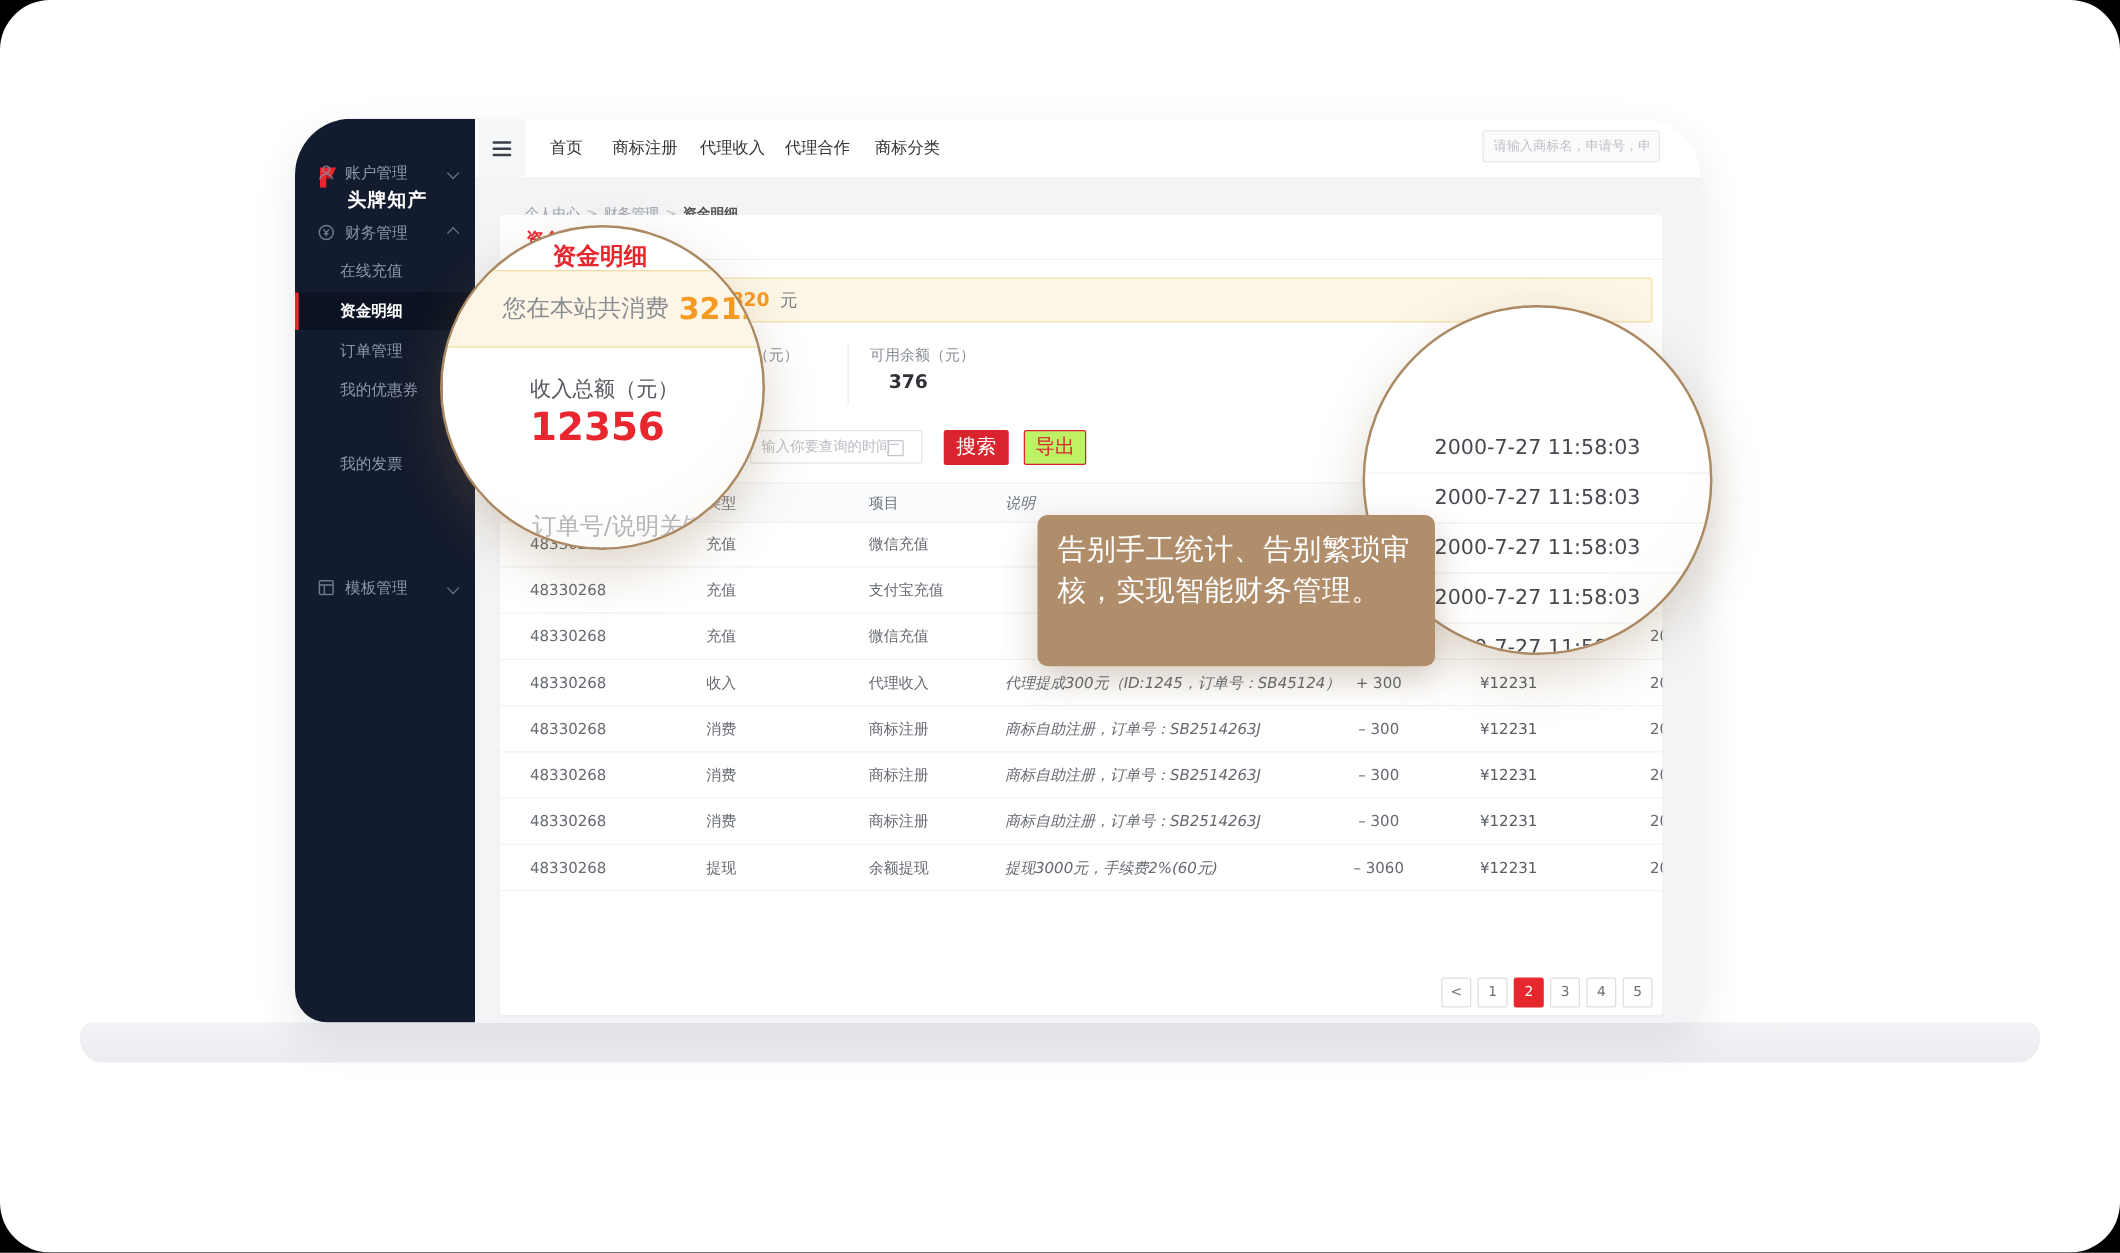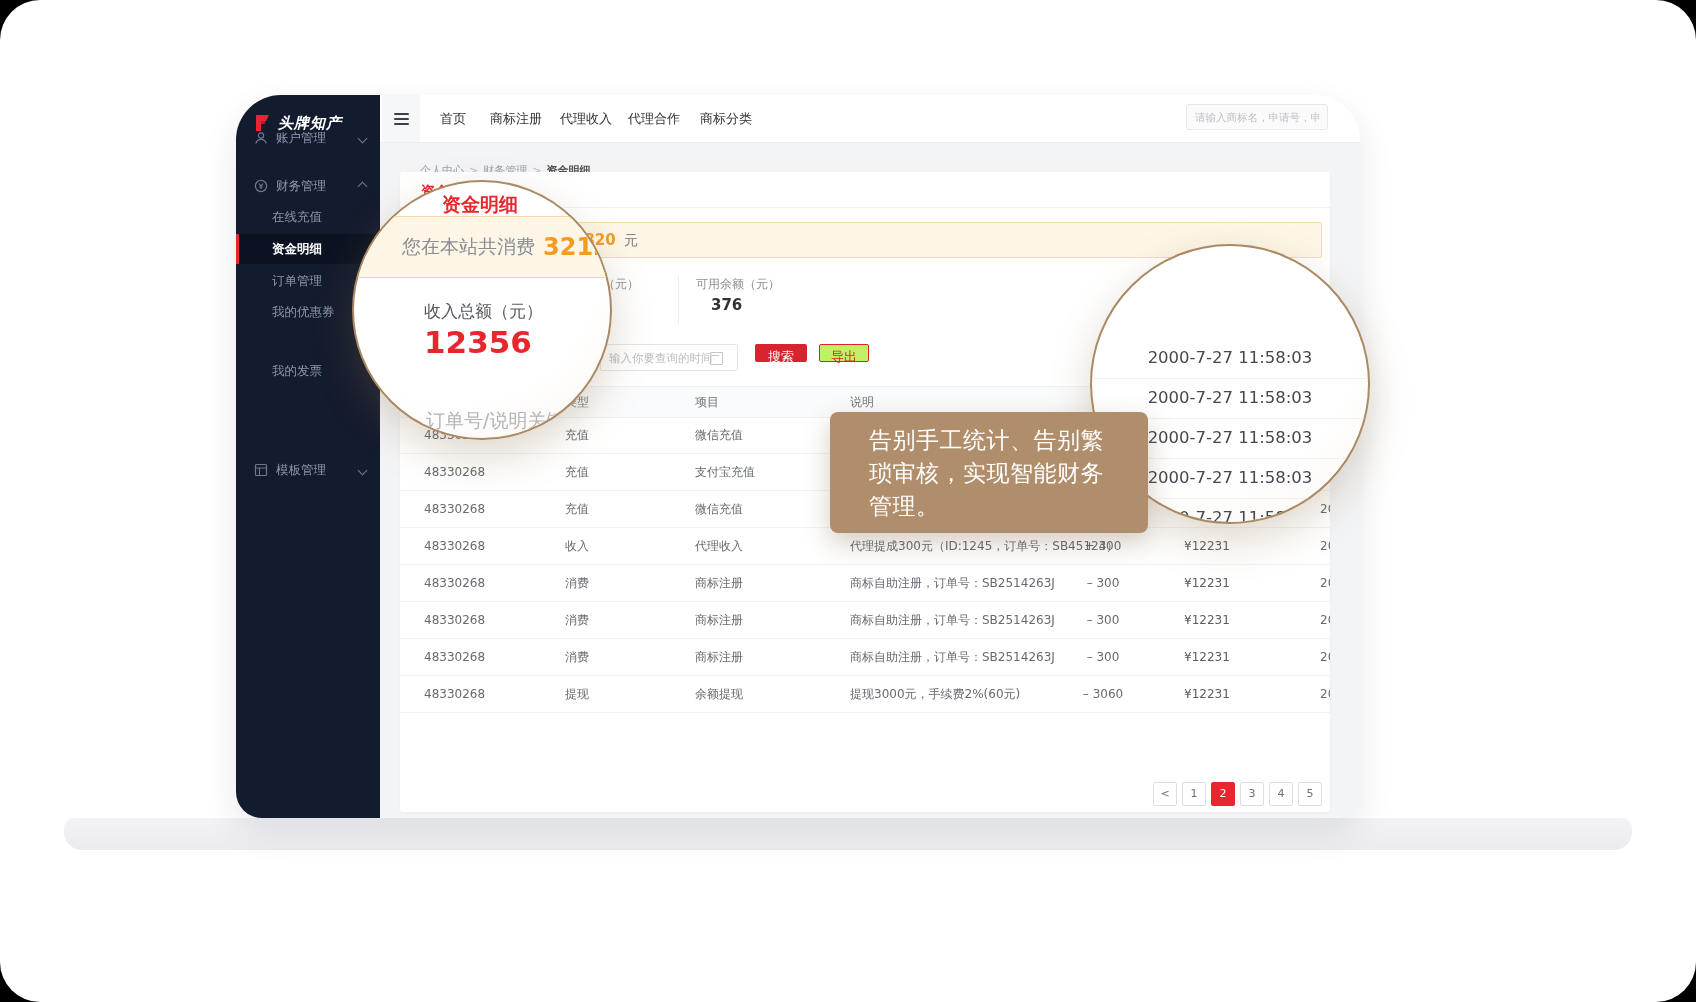--- a/index.html
+++ b/index.html
@@ -6,21 +6,21 @@
   body{font-family:"DejaVu Sans","Liberation Sans",sans-serif;}
   .canvas{position:relative;width:1696px;height:1002px;background:#fff;border-radius:40px;overflow:hidden;}
 
   
   .screen{position:absolute;left:236px;top:95px;width:1124px;height:723px;border-radius:45px 45px 26px 26px;overflow:hidden;background:#fff;box-shadow:0 14px 34px rgba(30,35,60,.10);z-index:1;}
   .base{position:absolute;left:64px;top:818px;width:1568px;height:32px;background:linear-gradient(#f3f3f6,#ececf0);border-radius:10px 10px 18px 18px;z-index:0;}
 
   
   .sidebar{position:absolute;left:0;top:0;width:144px;height:100%;background:#131b2e;}
   .logo{position:absolute;left:16px;top:18px;display:flex;align-items:center;gap:6px;}
-  .logo-text{color:#fff;font-size:15px;font-weight:bold;font-style:italic;letter-spacing:1px;}
+  .logo-text{color:#fff;font-size:15px;font-weight:bold;letter-spacing:1px;margin-top:38px;}
   .snav{position:absolute;left:0;width:100%;height:30px;display:flex;align-items:center;color:#8d96aa;font-size:12.5px;}
   .snav .ic{position:absolute;left:18px;width:14px;height:14px;opacity:.75;}
   .snav .lb{position:absolute;left:40px;}
   .snav .lb2{position:absolute;left:36px;}
   .snav.active{background:#0b1322;color:#fff;font-weight:600;}
   .snav.active::before{content:"";position:absolute;left:0;top:0;width:3px;height:100%;background:#e8262d;}
   .chev{position:absolute;right:14px;width:6px;height:6px;border-right:1.4px solid #707a90;border-bottom:1.4px solid #707a90;}
   .chev.down{transform:rotate(45deg);}
   .chev.up{transform:rotate(-135deg);}
 
@@ -43,35 +43,35 @@
   .carddiv{position:absolute;left:0;top:35px;width:100%;height:1px;background:#f1f1f3;}
   .banner{position:absolute;left:8px;top:50px;width:914px;height:36px;background:#fdf6e6;border:1px solid #f5dfa9;box-sizing:border-box;border-radius:2px;line-height:34px;font-size:14px;color:#7c7f85;padding-left:48px;}
   .banner .amt{color:#f59a23;font-weight:600;font-size:15px;margin:0 4px;}
   .stat-label{position:absolute;font-size:12px;color:#8a8f96;}
   .stat-value{position:absolute;font-size:15px;font-weight:700;color:#2f3237;}
   .statdiv{position:absolute;left:278px;top:104px;width:1px;height:48px;background:#ececee;}
   .finput{position:absolute;height:27px;border:1px solid #e4e5e8;border-radius:2px;background:#fff;font-size:11.5px;color:#555;padding:0 8px;box-sizing:border-box;}
   .finput::placeholder{color:#b9bcc2;}
   .cal{position:absolute;left:310px;top:180px;width:11px;height:11px;border:1.2px solid #c3c6cc;border-radius:1px;}
   .cal::before{content:"";position:absolute;left:1px;top:2px;width:7px;height:1.2px;background:#c3c6cc;}
-  .btn{position:absolute;top:172px;height:18px;border-radius:2px;font-size:13px;text-align:center;line-height:26px;cursor:pointer;}
+  .btn{position:absolute;top:172px;height:28px;border-radius:2px;font-size:16px;text-align:center;line-height:26px;cursor:pointer;}
   .btn.search{left:355px;width:52px;background:#d9232e;color:#fff;}
   .btn.export{left:419px;width:50px;background:#bef264;color:#d9232e;border:1px solid #d9232e;box-sizing:border-box;line-height:24px;}
 
   
   .thead{position:absolute;left:0;top:214px;width:100%;height:30px;background:#fafbfc;border-top:1px solid #f1f1f3;border-bottom:1px solid #f1f1f3;font-size:12px;color:#70747c;}
   .thead span,.trow span{position:absolute;line-height:30px;white-space:nowrap;}
   .scaret{display:inline-block;width:5px;height:5px;border-right:1.2px solid #aab0b8;border-bottom:1.2px solid #aab0b8;transform:rotate(45deg);margin-left:4px;vertical-align:2px;}
   .tbody{position:absolute;left:0;top:245px;width:100%;}
   .trow{position:relative;width:100%;height:36px;border-bottom:1px solid #f2f2f4;font-size:12px;color:#666a71;}
   .trow span{line-height:36px;}
   .c-order{left:24px;}
   .c-type{left:165px;}
   .c-proj{left:295px;}
-  .c-desc{left:450px;}
+  .c-desc{left:404px;font-style:italic;}
   .c-amt{left:668px;width:70px;text-align:center;}
   .c-bal{left:784px;width:90px;color:#595d64;}
   .c-time{left:920px;width:170px;color:#666a71;}
 
   
   .pager{position:absolute;top:610px;right:8px;display:flex;gap:5px;}
   .pg{width:22px;height:22px;border:1px solid #dddfe3;border-radius:2px;background:#fff;font-size:11px;color:#6b6f76;text-align:center;line-height:22px;cursor:pointer;}
   .pg.active{background:#e8262d;border-color:#e8262d;color:#fff;}
 
   
@@ -84,21 +84,21 @@
   .mag-banner .num{font-size:24px;font-weight:700;color:#f59a23;margin-left:8px;}
   .mag-stat-label{position:absolute;left:70px;top:118px;font-size:17px;color:#55585e;}
   .mag-stat-value{position:absolute;left:70px;top:142px;font-size:31px;font-weight:700;color:#e8262d;}
   .mag-keyword{position:absolute;left:72px;top:226px;font-size:19px;color:#b3b4b8;white-space:nowrap;}
   .mag-thead{position:absolute;left:0;top:52px;width:100%;height:40px;background:#f7f7f8;border-bottom:1px solid #ececee;text-align:center;line-height:40px;font-size:15px;color:#5c5f66;}
   .mag-trow{position:absolute;left:0;width:100%;height:40px;border-bottom:1px solid #f0f0f2;text-align:center;line-height:40px;font-size:16.5px;color:#45484e;white-space:nowrap;}
 
   
   .callout{position:absolute;background:#b18e6b;color:#fff;z-index:30;box-shadow:0 10px 26px rgba(120,90,55,.30);}
   .callout-left{left:100px;top:352px;width:330px;height:100px;border-radius:6px;padding:15px 24px;box-sizing:border-box;font-size:23px;line-height:35px;letter-spacing:.5px;}
-  .callout-right{left:830px;top:412px;width:318px;height:121px;border-radius:8px;padding:12px 39px;box-sizing:border-box;font-size:23px;line-height:33px;letter-spacing:.5px;}
+  .callout-right{left:830px;top:412px;width:318px;height:121px;border-radius:8px;padding:12px 16px;box-sizing:border-box;font-size:23px;line-height:33px;letter-spacing:.5px;}
   .arrow{position:absolute;width:0;height:0;border-top:14px solid transparent;border-bottom:14px solid transparent;}
   .arrow-left-callout{left:330px;top:325px;border-left:19px solid #b18e6b;top:390px;left:428px;}
   .arrow-right-callout{left:1146px;top:458px;border-left:19px solid #b18e6b;}
 </style>
 </head>
 <body>
 
 <div class="canvas">
 
   <div class="base"></div>

